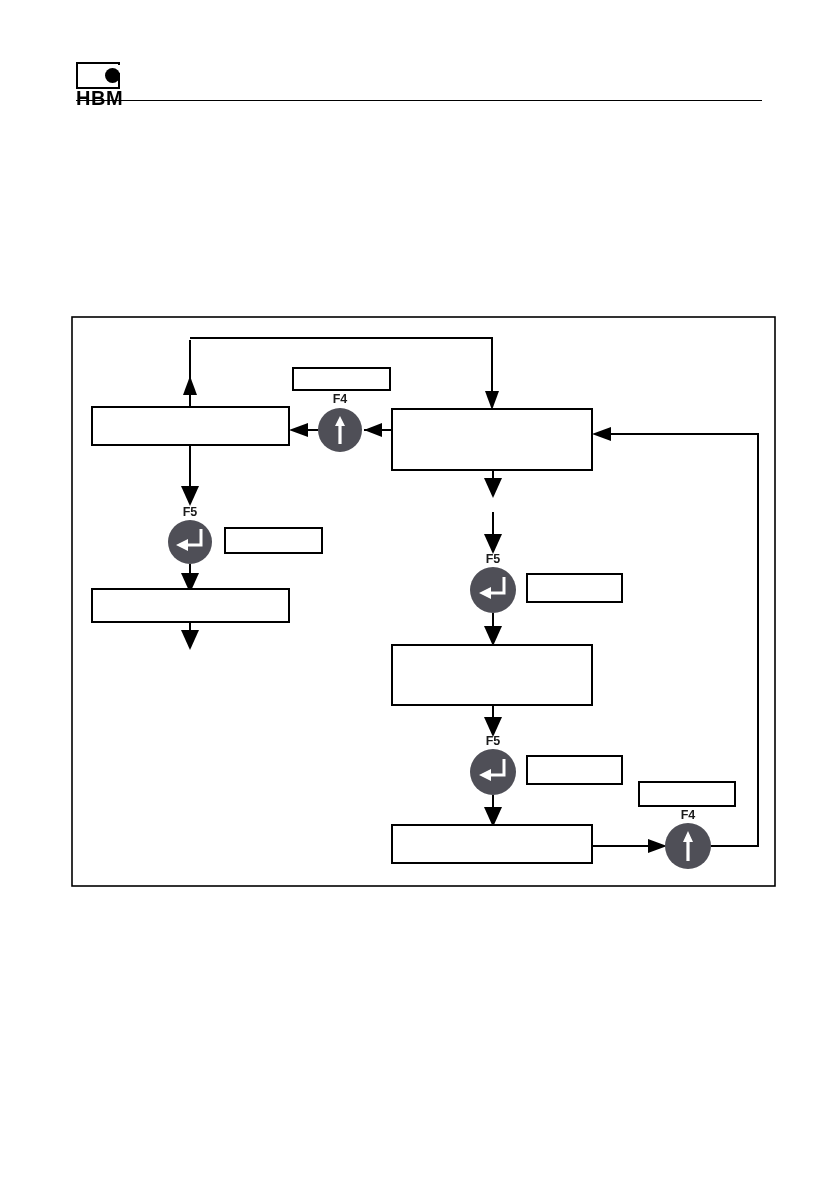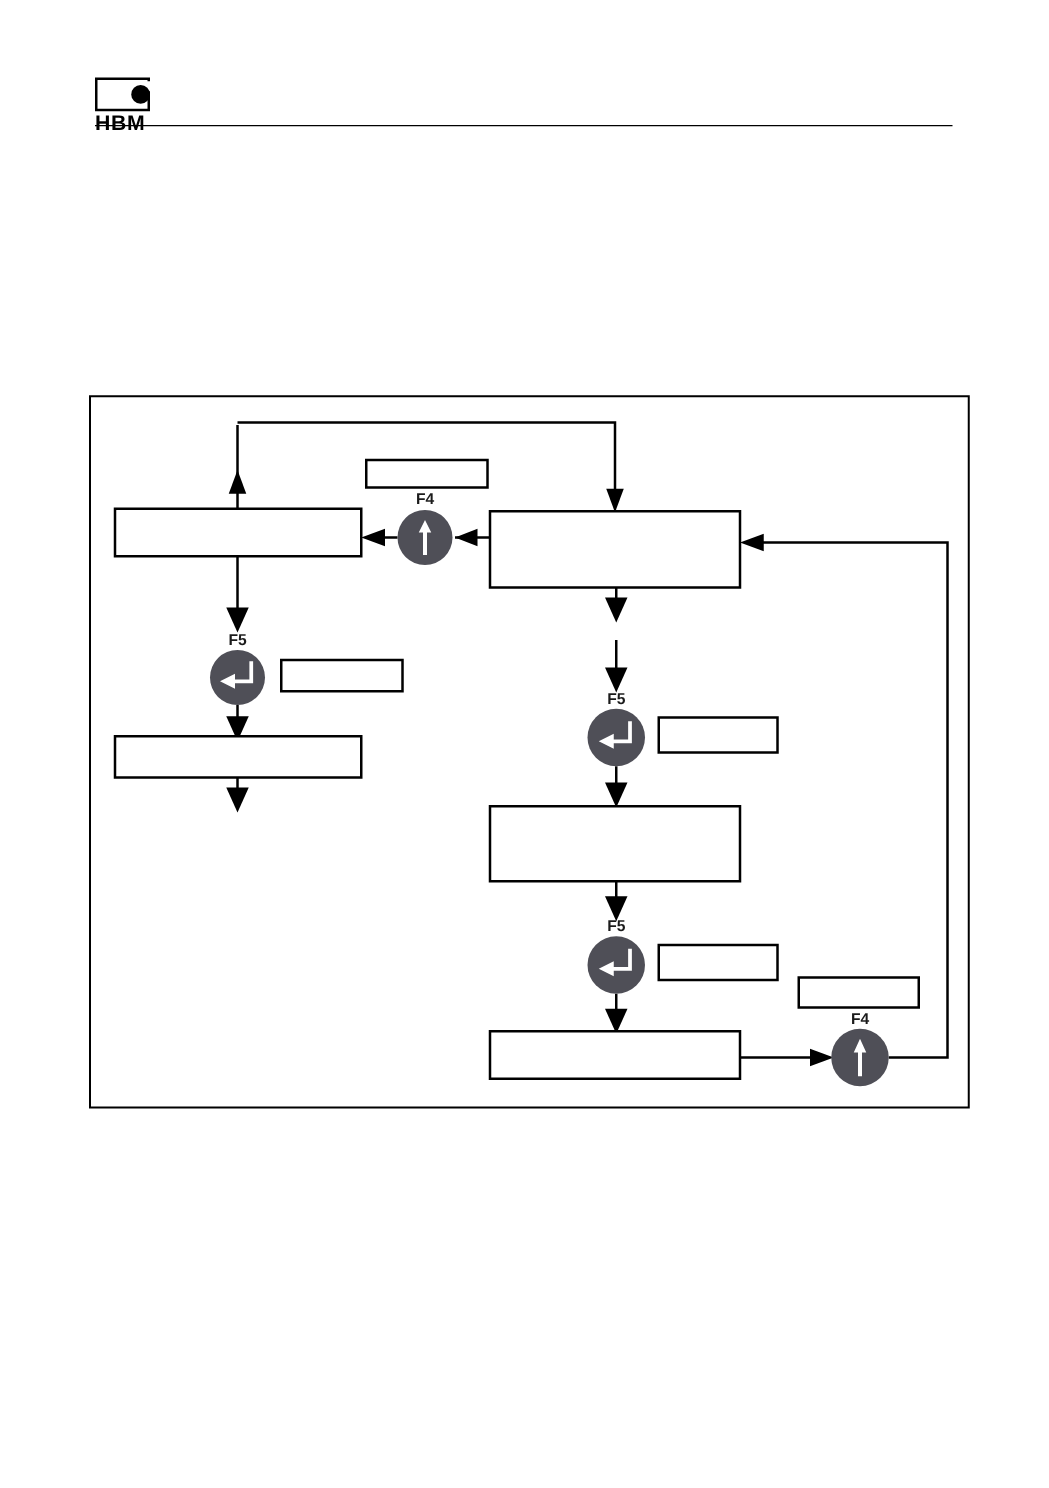--- a/index.html
+++ b/index.html
@@ -58,21 +58,21 @@
     left: 34px;
     top: 2.5px;
     width: 12px;
     height: 8px;
     background: #ffffff;
   }
   .logo-text {
     position: absolute;
     left: 0;
     top: 27px;
-    font-size: 17px;
+    font-size: 20px;
     font-weight: bold;
     letter-spacing: 0.5px;
     color: #000000;
     line-height: 19px;
   }
   .header-rule {
     position: absolute;
     left: 76px;
     top: 100px;
     width: 686px;

